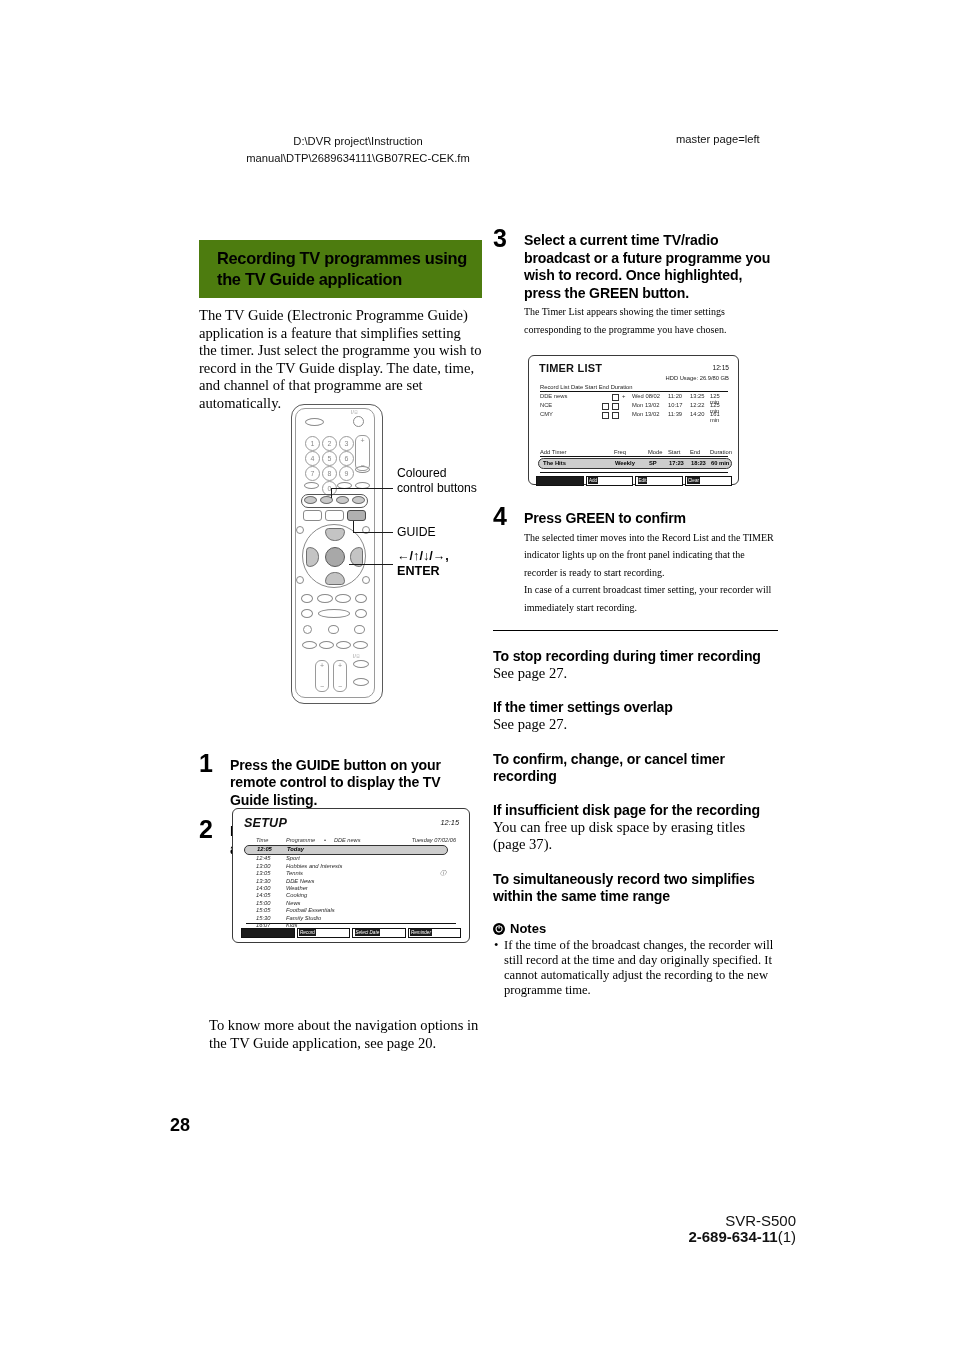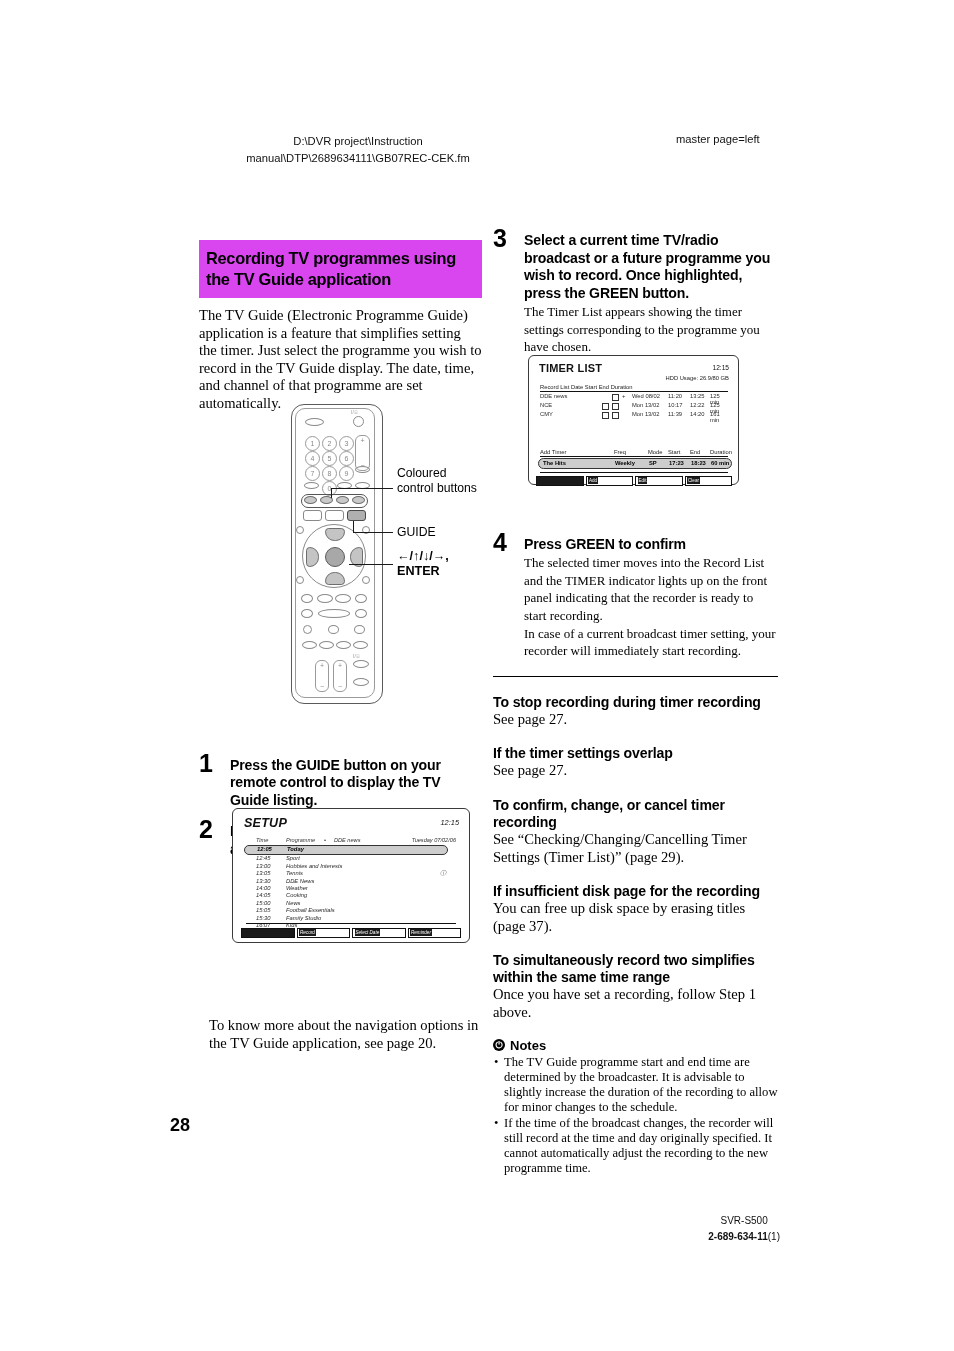--- a/index.html
+++ b/index.html
@@ -9,31 +9,31 @@
   
   .hdr{position:absolute;top:133px;left:0;width:954px;font-family:"Liberation Sans",sans-serif;font-size:11.2px;color:#111;}
   .hdr-path{position:absolute;left:208px;top:0;width:300px;text-align:center;line-height:17px;}
   .hdr-master{position:absolute;left:676px;top:0;font-size:11.2px;}
 
   
   .col-left{position:absolute;left:199px;top:240px;width:283px;}
   .col-right{position:absolute;left:493px;top:232px;width:285px;}
 
   
-  .title-bar{background:#d946ef;padding:8px 9px 9px 7px;}
+  .title-bar{background:#4d7c0f;padding:8px 9px 9px 18px;}
   .title-bar h1{margin:0;font-family:"Liberation Sans",sans-serif;font-weight:bold;font-size:16.4px;line-height:20.5px;letter-spacing:-0.3px;color:#000;}
 
   p.body{margin:9px 0 0 0;font-size:14.6px;line-height:17.6px;text-align:left;}
   p.body.tight{margin-top:0;}
 
   
   .step{position:relative;margin-top:14px;padding-left:31px;}
   .step .num{position:absolute;left:0;top:-6px;font-family:"Liberation Sans",sans-serif;font-weight:bold;font-size:25px;line-height:25px;}
   .step .lead{font-family:"Liberation Sans",sans-serif;font-weight:bold;font-size:14.1px;line-height:17.5px;letter-spacing:-0.15px;margin:0;}
-  .step .desc{font-size:13px;line-height:17.6px;margin:1px 0 16px 0;}
+  .step .desc{font-size:10px;line-height:17.6px;margin:1px 0 8px 0;}
 
   
   h3.sub{font-family:"Liberation Sans",sans-serif;font-weight:bold;font-size:14.1px;line-height:17px;margin:17px 0 0 0;letter-spacing:-0.15px;}
   h3.sub + p{margin-top:1px;}
   .rule{border:0;border-top:1px solid #000;margin:13px 0 0 0;height:0;}
 
   
   .notes{margin-top:16px;}
   .notes-head{font-family:"Liberation Sans",sans-serif;font-weight:bold;font-size:13px;display:flex;align-items:center;gap:5px;}
   .note-badge{display:inline-block;width:12px;height:12px;border-radius:50%;background:#000;color:#fff;font-size:9px;line-height:12px;text-align:center;font-family:"Liberation Sans",sans-serif;}
@@ -106,21 +106,21 @@
   .tl-add .nm{position:absolute;left:0;} .tl-add .fq{position:absolute;left:74px;}
   .tl-add .md{position:absolute;left:108px;} .tl-add .st{position:absolute;left:128px;}
   .tl-add .en{position:absolute;left:150px;} .tl-add .du{position:absolute;left:170px;}
   .tl-sel{position:absolute;left:9px;width:192px;height:9px;background:#cdcdcd;border:1px solid #333;border-radius:9px;font-family:"Liberation Sans",sans-serif;font-size:5.8px;font-weight:bold;color:#000;}
   .tl-sel .nm{position:absolute;left:4px;top:0.6px;} .tl-sel .fq{position:absolute;left:76px;top:0.6px;}
   .tl-sel .md{position:absolute;left:110px;top:0.6px;} .tl-sel .st{position:absolute;left:130px;top:0.6px;}
   .tl-sel .en{position:absolute;left:152px;top:0.6px;} .tl-sel .du{position:absolute;left:172px;top:0.6px;}
 
   
   .pageno{position:absolute;left:170px;top:1115px;font-family:"Liberation Sans",sans-serif;font-weight:bold;font-size:18px;}
-  .foot{position:absolute;right:174px;top:1213px;text-align:center;font-family:"Liberation Sans",sans-serif;font-size:10px;line-height:15.5px;color:#111;}
+  .foot{position:absolute;right:158px;top:1213px;text-align:right;font-family:"Liberation Sans",sans-serif;font-size:15px;line-height:15.5px;color:#111;}
   .foot b{font-weight:bold;}
 </style>
 </head>
 <body>
 
 <div class="page">
 
   <div class="hdr">
     <div class="hdr-path">D:\DVR project\Instruction manual\DTP\2689634111\GB07REC-CEK.fm</div>
     <div class="hdr-master">master page=left</div>
@@ -334,35 +334,32 @@
 
     <hr class="rule">
 
     <h3 class="sub">To stop recording during timer recording</h3>
     <p class="body tight">See page 27.</p>
 
     <h3 class="sub">If the timer settings overlap</h3>
     <p class="body tight">See page 27.</p>
 
     <h3 class="sub">To confirm, change, or cancel timer recording</h3>
-    <p class="body tight">See “Checking/Changing/Cancelling Timer Settings (Timer List)” (page 29).</p>
 
     <h3 class="sub">If insufficient disk page for the recording</h3>
     <p class="body tight">You can free up disk space by erasing titles (page 37).</p>
 
     <h3 class="sub">To simultaneously record two simplifies within the same time range</h3>
-    <p class="body tight">Once you have set a recording, follow Step 1 above.</p>
 
     <div class="notes">
       <div class="notes-head">
         <span class="note-badge">⏻</span>
         <span>Notes</span>
       </div>
       <ul>
-        <li>The TV Guide programme start and end time are determined by the broadcaster. It is advisable to slightly increase the duration of the recording to allow for minor changes to the schedule.</li>
         <li>If the time of the broadcast changes, the recorder will still record at the time and day originally specified. It cannot automatically adjust the recording to the new programme time.</li>
       </ul>
     </div>
   </div>
 
   <div class="osd" id="timer-screen">
     <div class="osd-title">TIMER LIST</div>
     <div class="osd-clock">12:15</div>
     <div class="hdd">HDD Usage: 26.9/80 GB</div>
 

